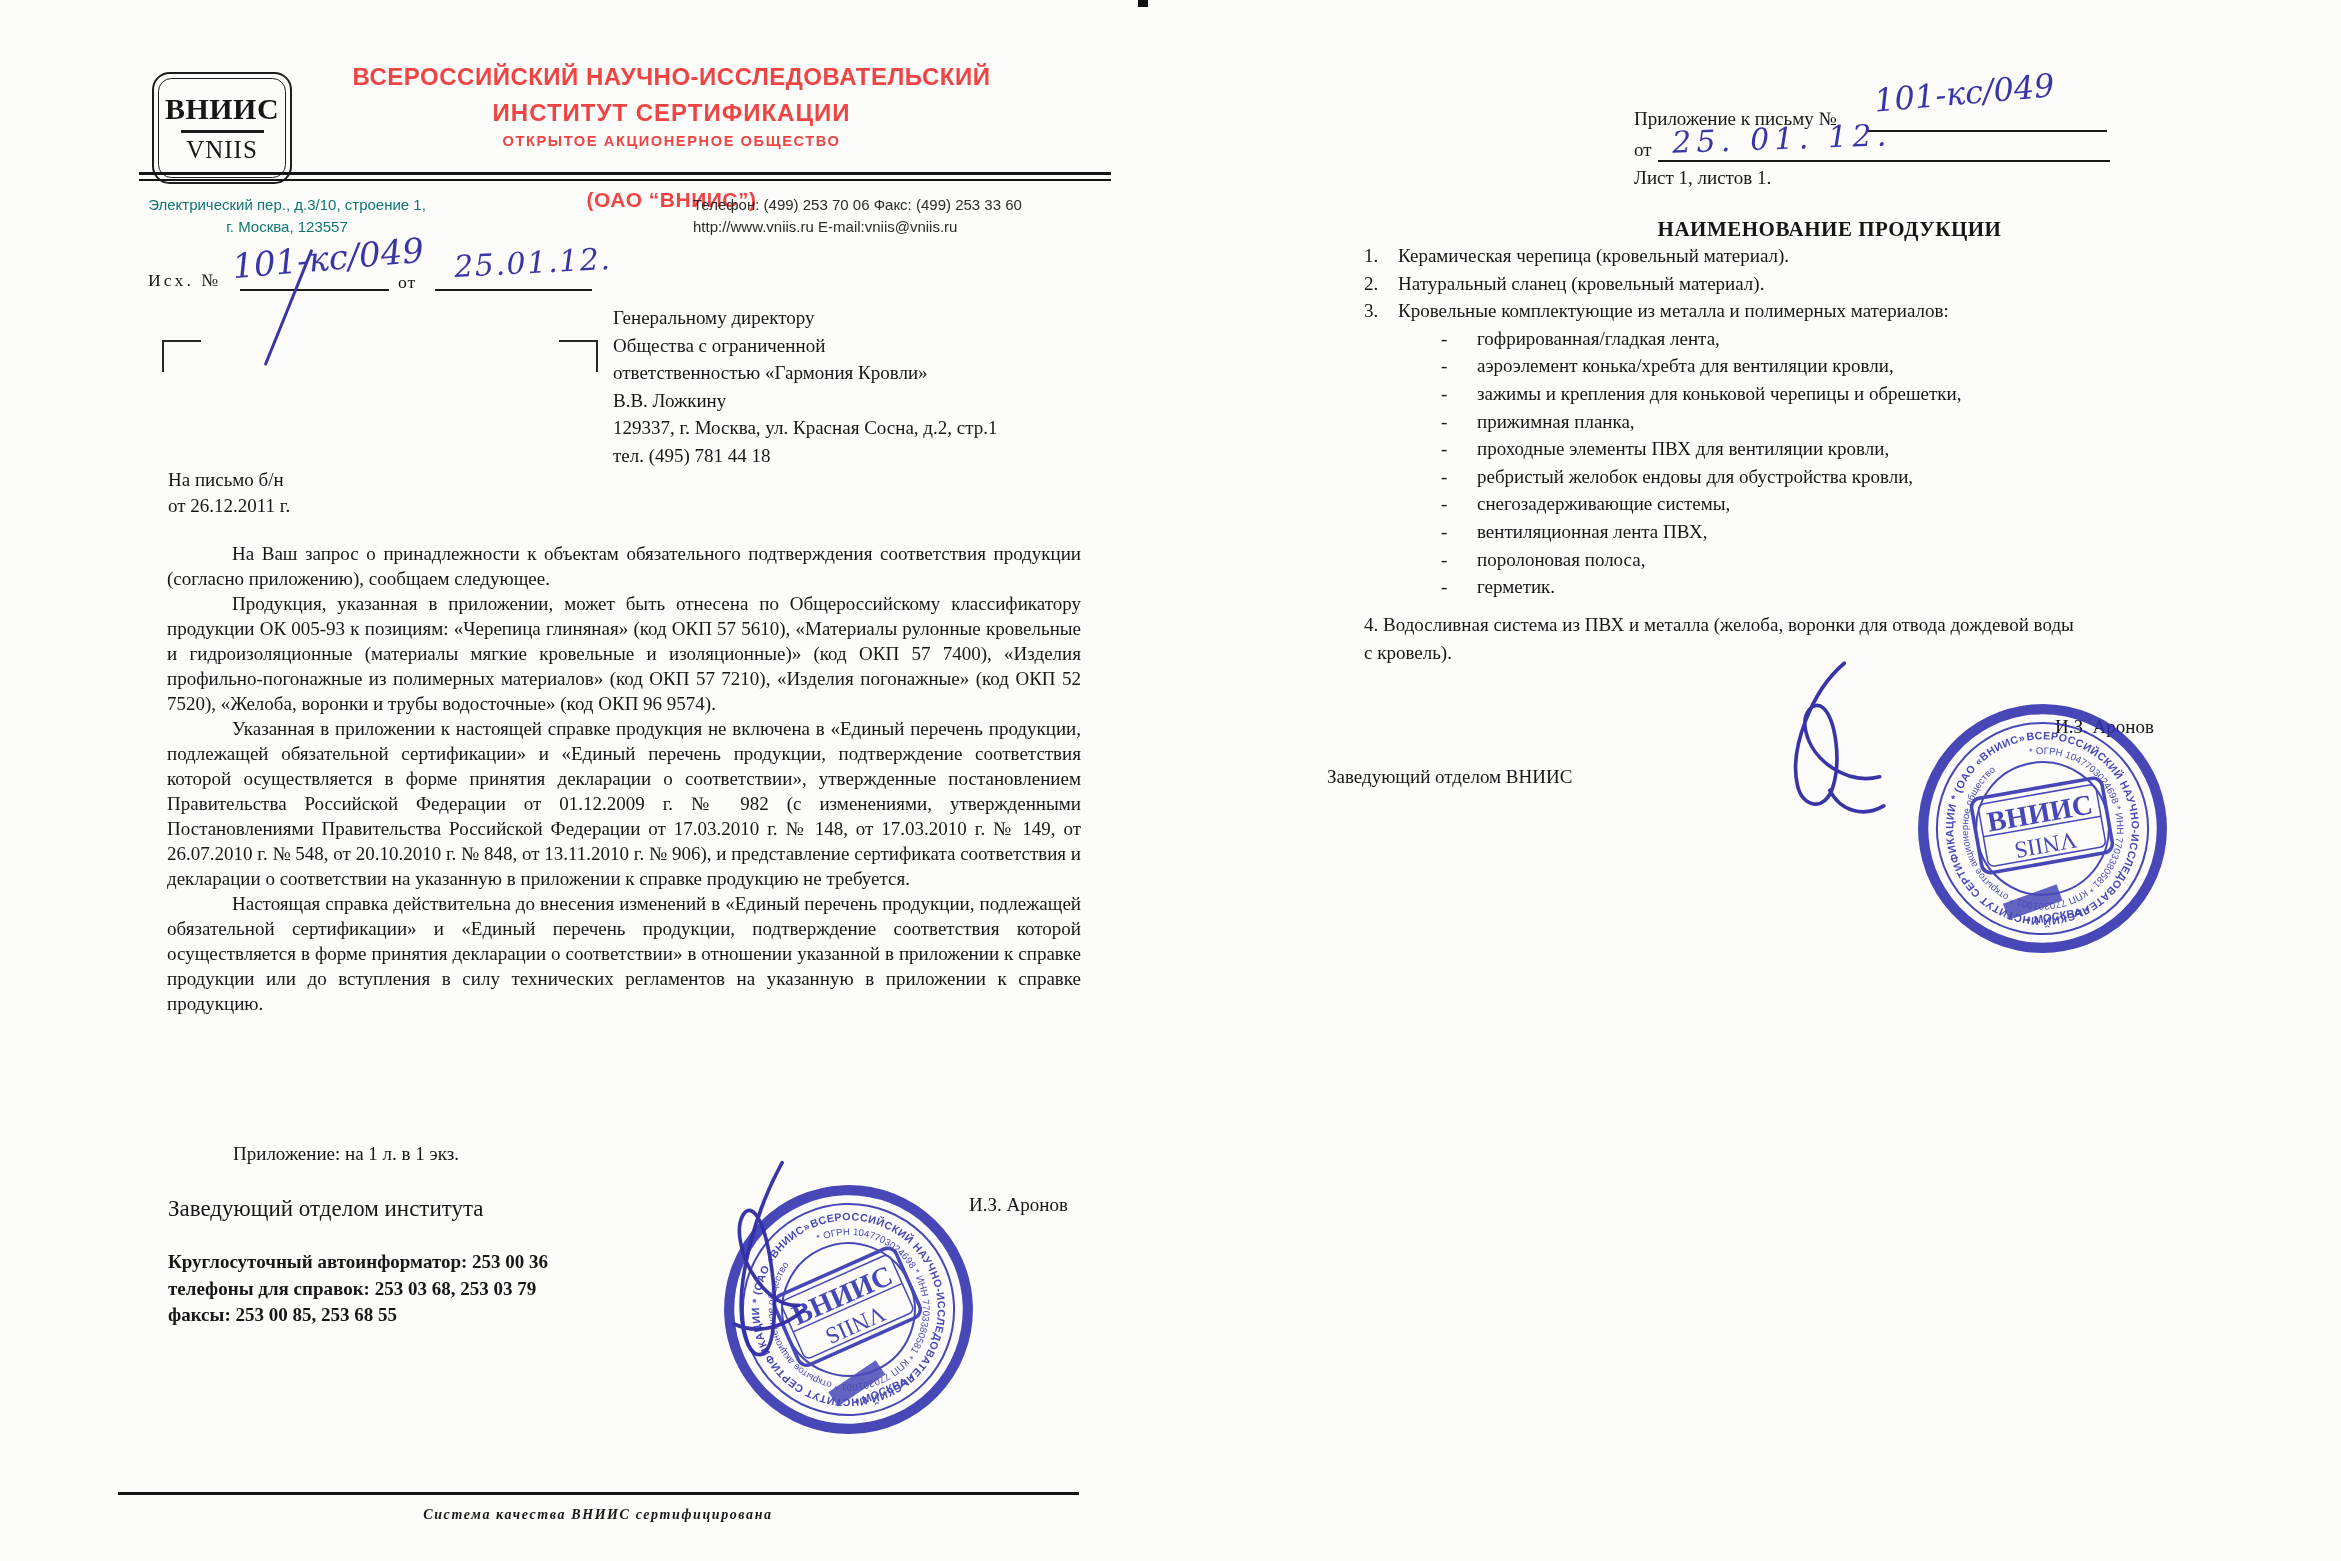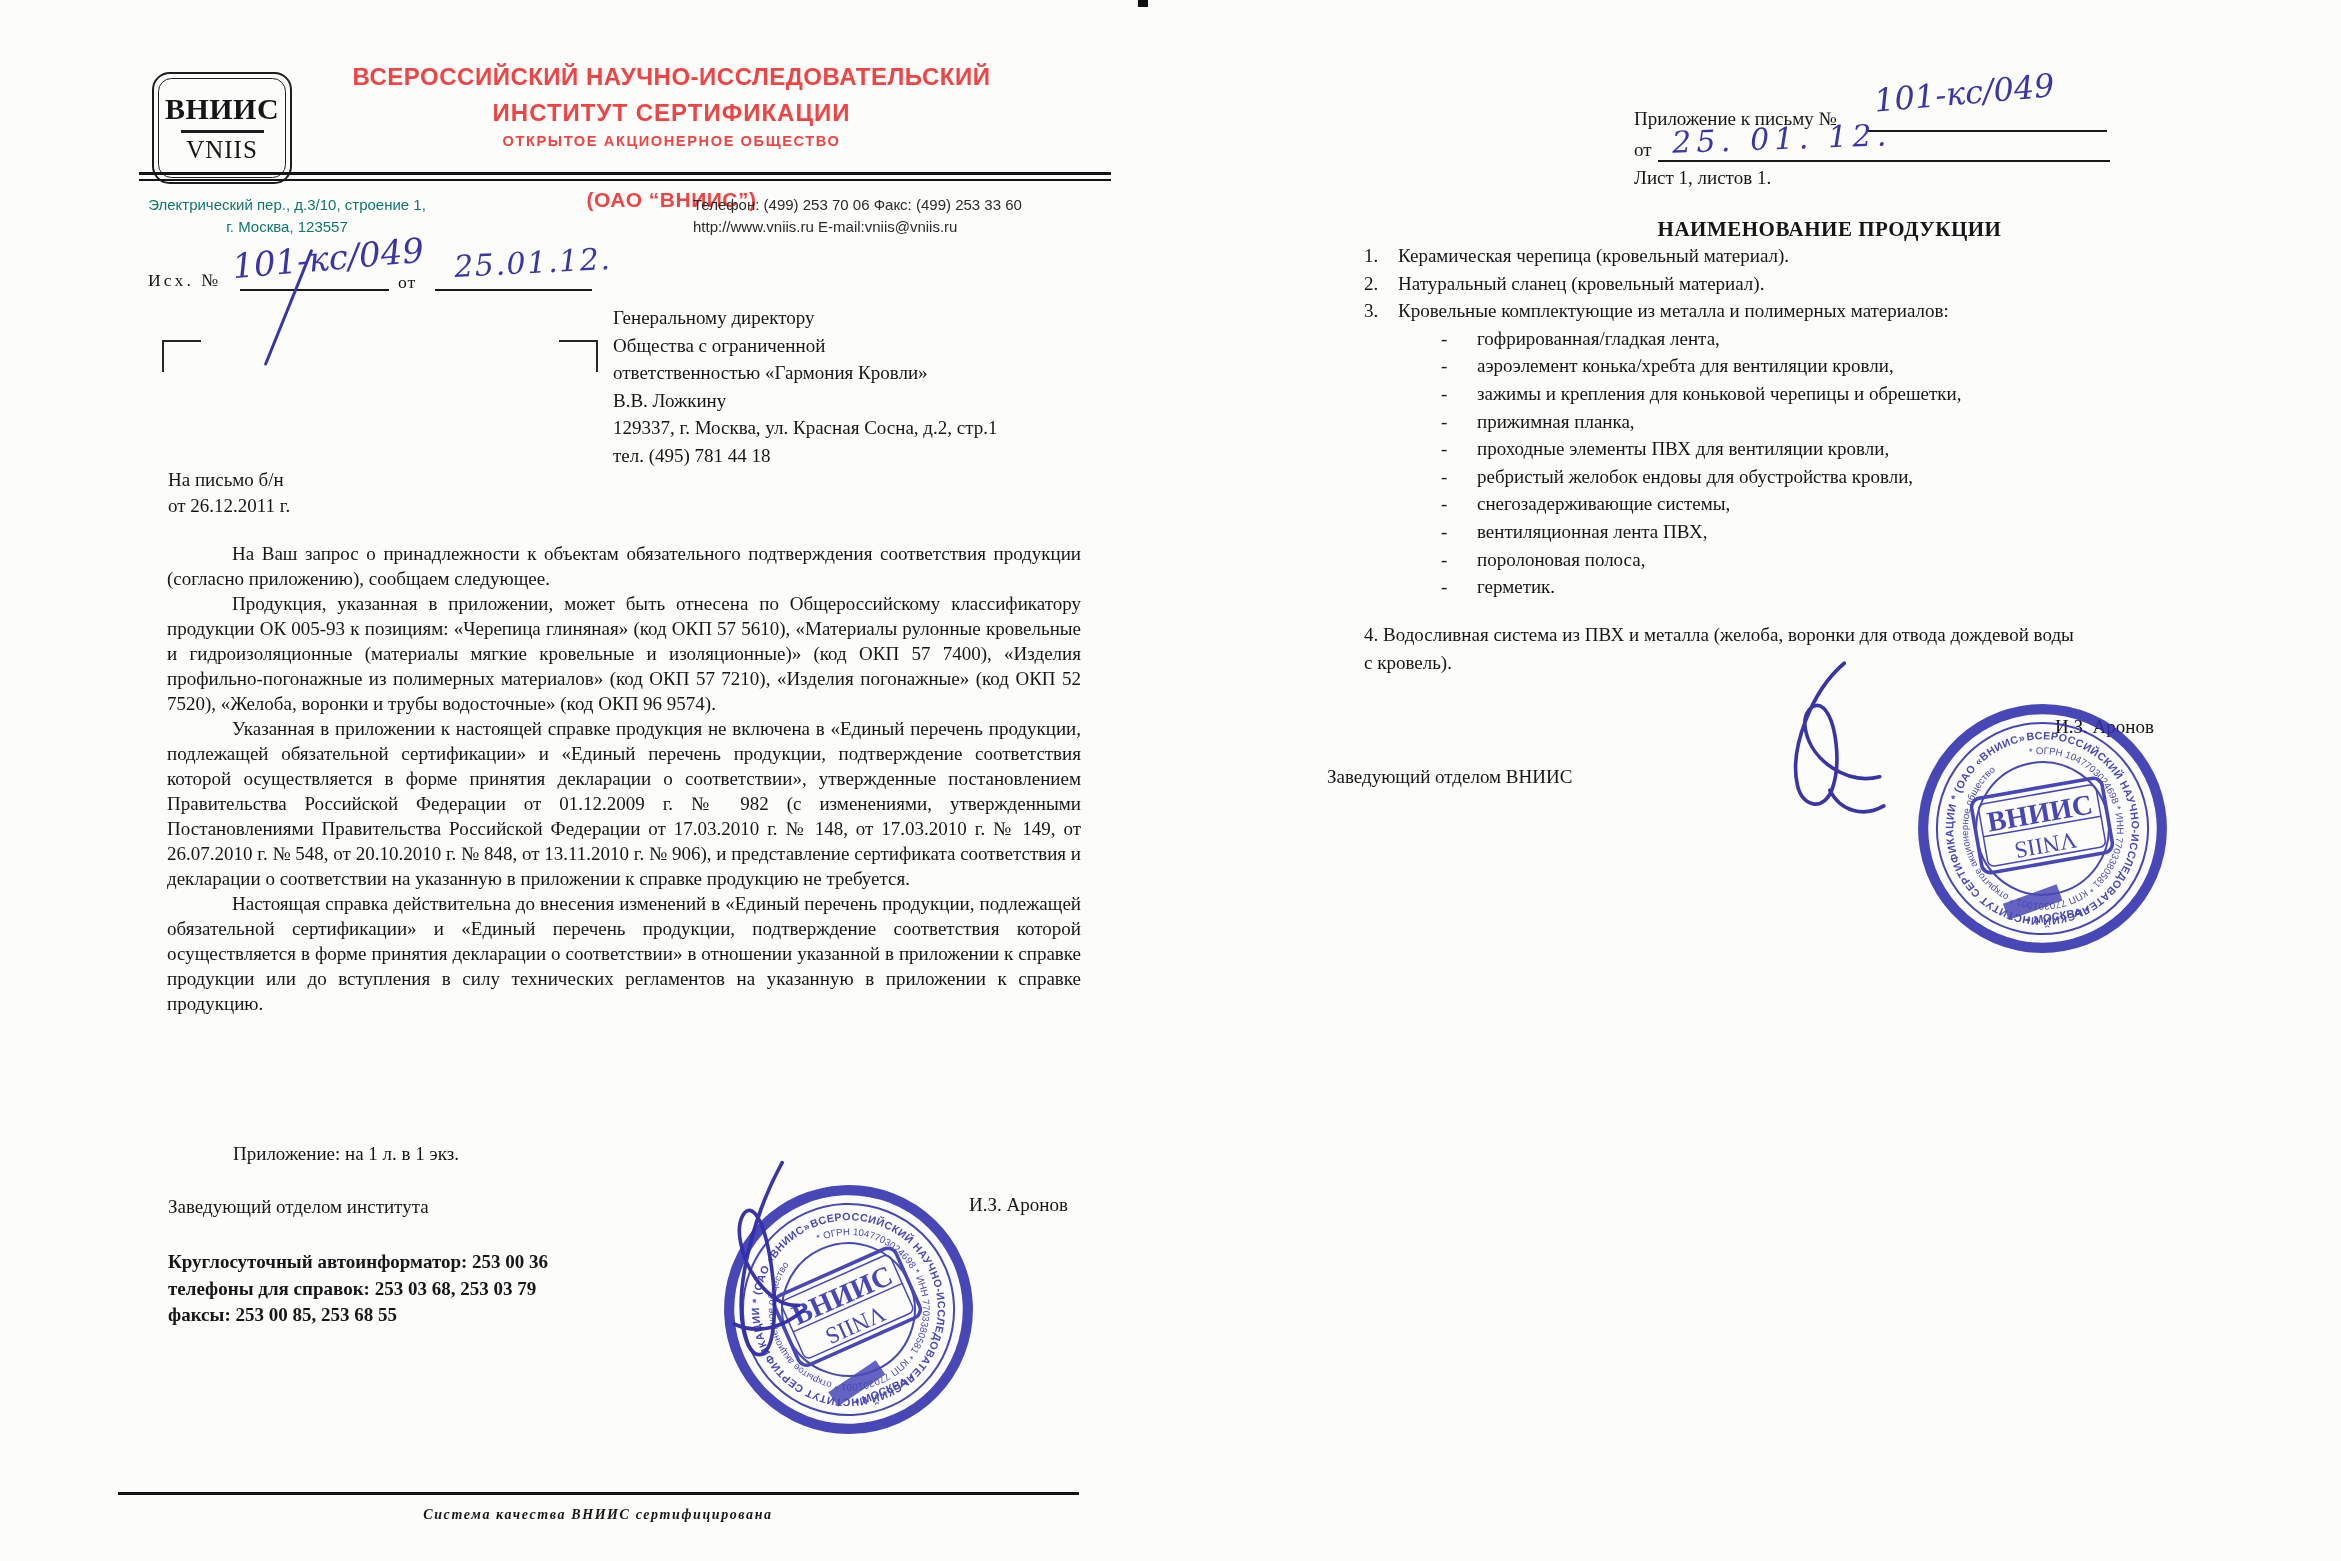--- a/index.html
+++ b/index.html
@@ -37,40 +37,40 @@
   .hw-slash{left:287px;top:245px;width:3.1px;height:125px;background:#3a35a6;transform:rotate(22deg);border-radius:1.6px;}
   
   .corner-l{left:162px;top:340px;width:37px;height:30px;border-top:2.1px solid #262626;border-left:2.1px solid #262626;}
   .corner-r{left:559px;top:340px;width:37px;height:30px;border-top:2.1px solid #262626;border-right:2.1px solid #262626;}
   .recipient{left:613px;top:304px;width:489px;font-size:19px;line-height:27.6px;}
   .reply{left:168px;top:467px;font-size:19px;line-height:26px;}
   
   .bodytext{left:167px;top:541px;width:914px;font-size:19px;line-height:25px;text-align:justify;}
   .bodytext p{margin:0;text-indent:65px;}
   .appendix{left:233px;top:1143px;font-size:19px;}
-  .sig-label{left:168px;top:1196px;font-size:19px;}
+  .sig-label{left:168px;top:1196px;font-size:23px;}
   .sig-name-l{left:969px;top:1194px;font-size:19px;}
   .bold-contacts{left:168px;top:1249px;font-size:19px;font-weight:bold;line-height:26.5px;}
   .rule-bottom{left:118px;top:1492px;width:961px;height:2.6px;background:#141414;}
   .caption{left:291px;top:1507px;width:614px;text-align:center;font-size:14px;font-weight:bold;
            font-style:italic;letter-spacing:1.6px;}
   
   .annex-label{left:1634px;top:108px;font-size:19px;}
   .annex-ot{left:1634px;top:139px;font-size:19px;}
   .hw-annex-no{left:1874px;top:74px;font-size:32px;transform:rotate(-5deg);}
   .hw-annex-date{left:1672px;top:121px;font-size:30px;letter-spacing:5.2px;transform:rotate(-2deg);}
   .uline-r1{left:1867px;top:130px;width:240px;height:2.1px;background:#1a1a1a;}
   .uline-r2{left:1658px;top:160px;width:452px;height:2.1px;background:#1a1a1a;}
   .sheet{left:1634px;top:167px;font-size:19px;}
   .r-heading{left:1369px;top:217px;width:921px;text-align:center;font-size:21px;font-weight:bold;letter-spacing:0.5px;}
   .r-list{left:1364px;top:245px;width:937px;font-size:19px;}
   .r-row{display:flex;height:27.6px;align-items:flex-start;}
   .r-num{width:34px;flex:none;}
   .r-dash{width:36px;flex:none;padding-left:77px;}
-  .r-item4{margin-top:17px;line-height:28px;}
+  .r-item4{margin-top:7px;line-height:28px;}
   .r-sig-label{left:1327px;top:718px;font-size:19px;margin-top:48px;}
   .r-sig-name{left:2055px;top:716px;font-size:19px;}
   
   .stamp{width:255px;height:255px;opacity:0.88;}
   .stamp-left{left:721px;top:1182px;transform:rotate(-24deg);}
   .stamp-right{left:1915px;top:701px;transform:rotate(-10deg);}
   .sig-svg{overflow:visible;}
   .sig-left{left:704px;top:1151px;}
   .sig-right{left:1767px;top:657px;}
   .top-mark{left:1138px;top:0px;width:10.4px;height:7.3px;background:#111;}

